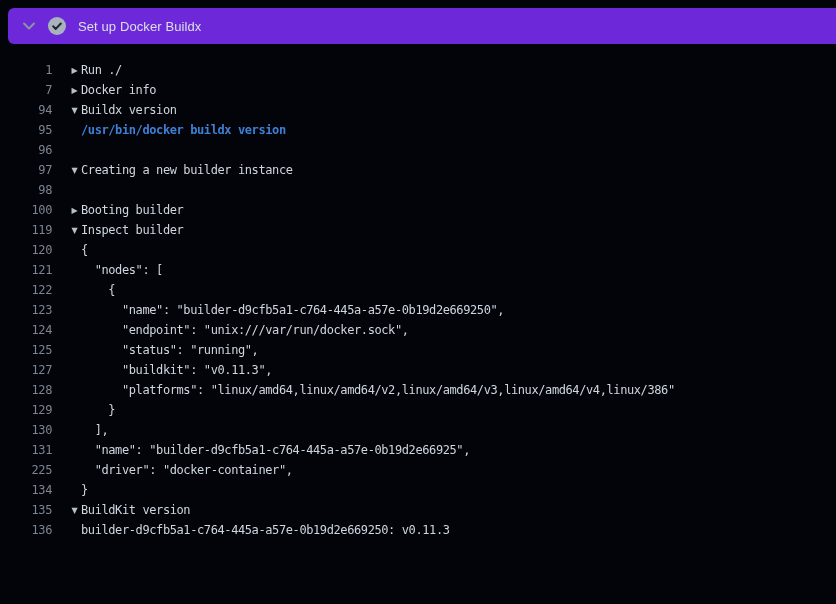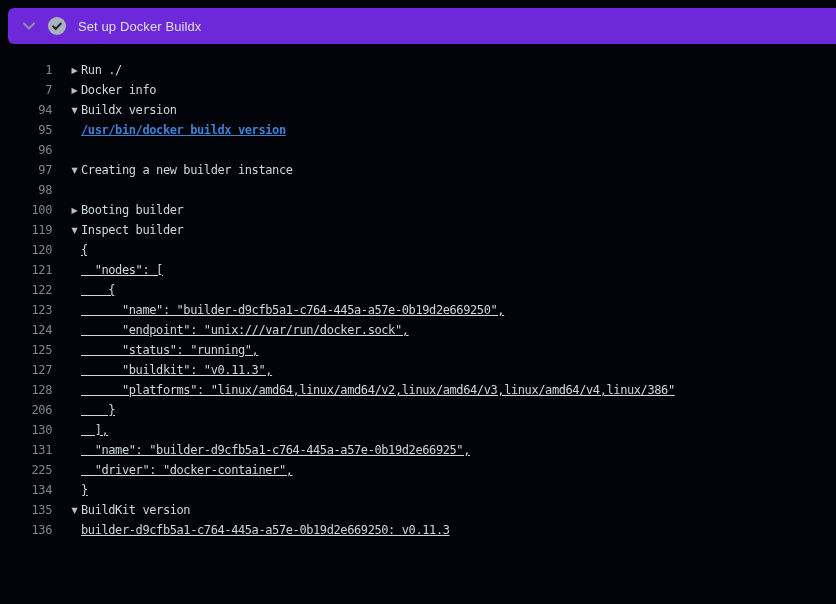--- a/index.html
+++ b/index.html
@@ -21,21 +21,21 @@
     font-family:"DejaVu Sans Mono","Liberation Mono",monospace;
     font-size:12px;letter-spacing:-0.4px;
     color:#ced6de;overflow:hidden;
   }
   .row{display:flex;height:20px;line-height:20px;white-space:pre;}
   .num{
     width:52px;flex:0 0 52px;text-align:right;color:#7d8590;cursor:pointer;
     -webkit-user-select:none;user-select:none;
   }
   .line{margin-left:16px;white-space:pre;}
-  .row.output .line,.row.command .line{padding-left:13px;text-decoration:underline;}
+  .row.output .line,.row.command .line{padding-left:13px;}
   .row.command .line{color:#3f7fd4;font-weight:bold;}
   .row.group .line{cursor:pointer;text-align:center;}
   .arrow{
     display:inline-block;width:13px;color:#b6c0ca;font-size:8px;
     vertical-align:1px;letter-spacing:0;
     font-family:"DejaVu Sans",sans-serif;
   }
 </style>
 </head>
 <body>
@@ -116,21 +116,21 @@
   </div>
     <div class="row output">
     <span class="num">127</span>
     <span class="line">      "buildkit": "v0.11.3",</span>
   </div>
     <div class="row output">
     <span class="num">128</span>
     <span class="line">      "platforms": "linux/amd64,linux/amd64/v2,linux/amd64/v3,linux/amd64/v4,linux/386"</span>
   </div>
     <div class="row output">
-    <span class="num">206</span>
+    <span class="num">129</span>
     <span class="line">    }</span>
   </div>
     <div class="row output">
     <span class="num">130</span>
     <span class="line">  ],</span>
   </div>
     <div class="row output">
     <span class="num">131</span>
     <span class="line">  "name": "builder-d9cfb5a1-c764-445a-a57e-0b19d2e66925",</span>
   </div>

